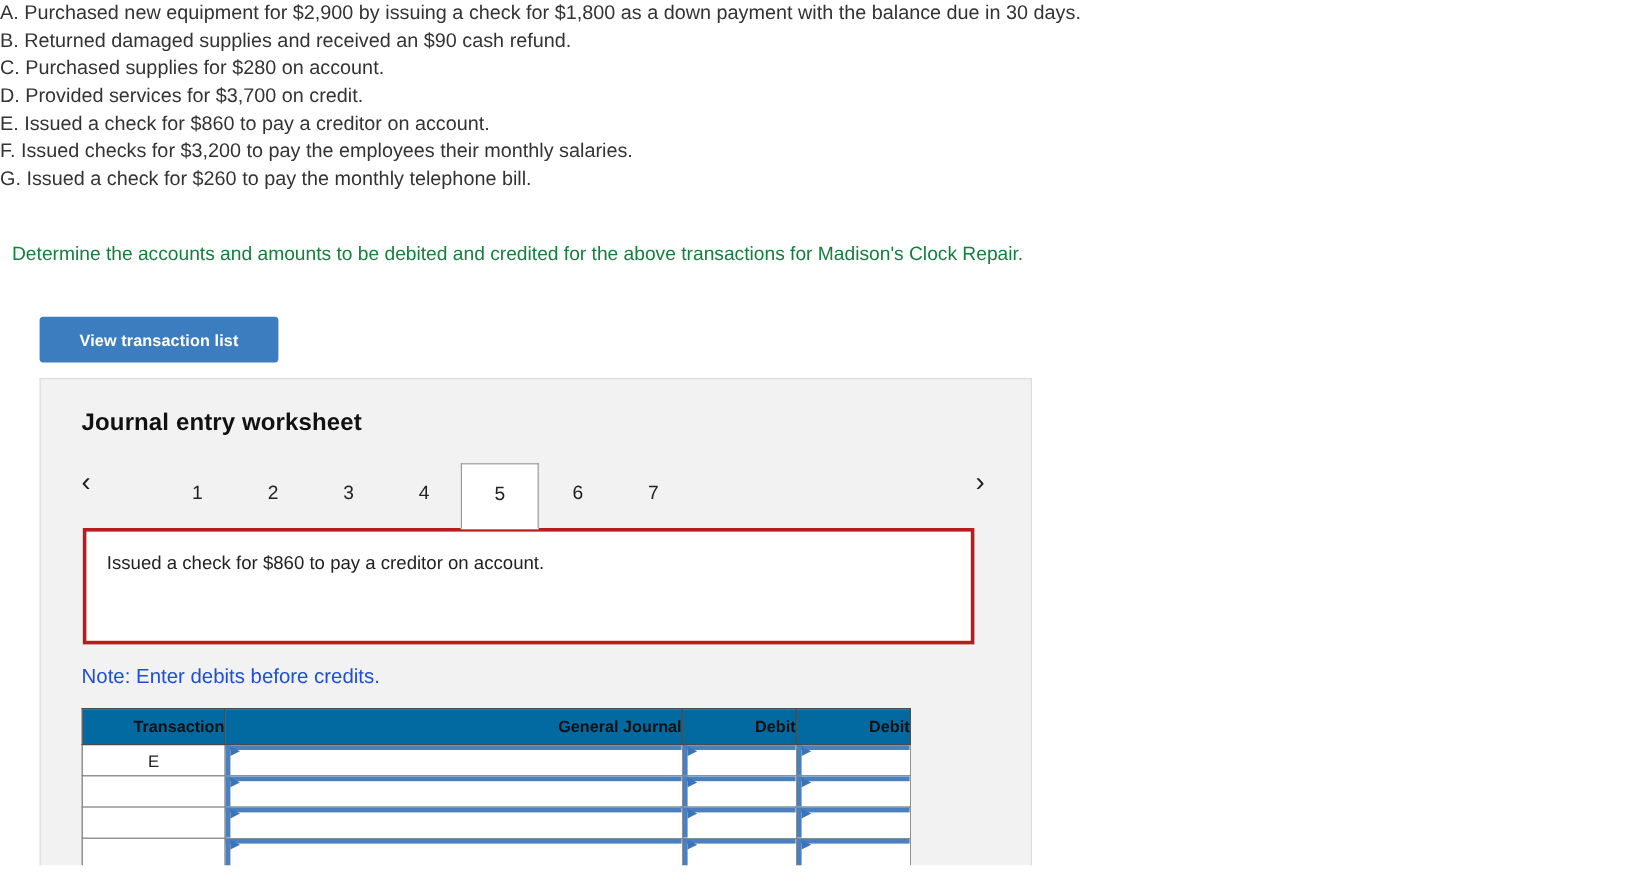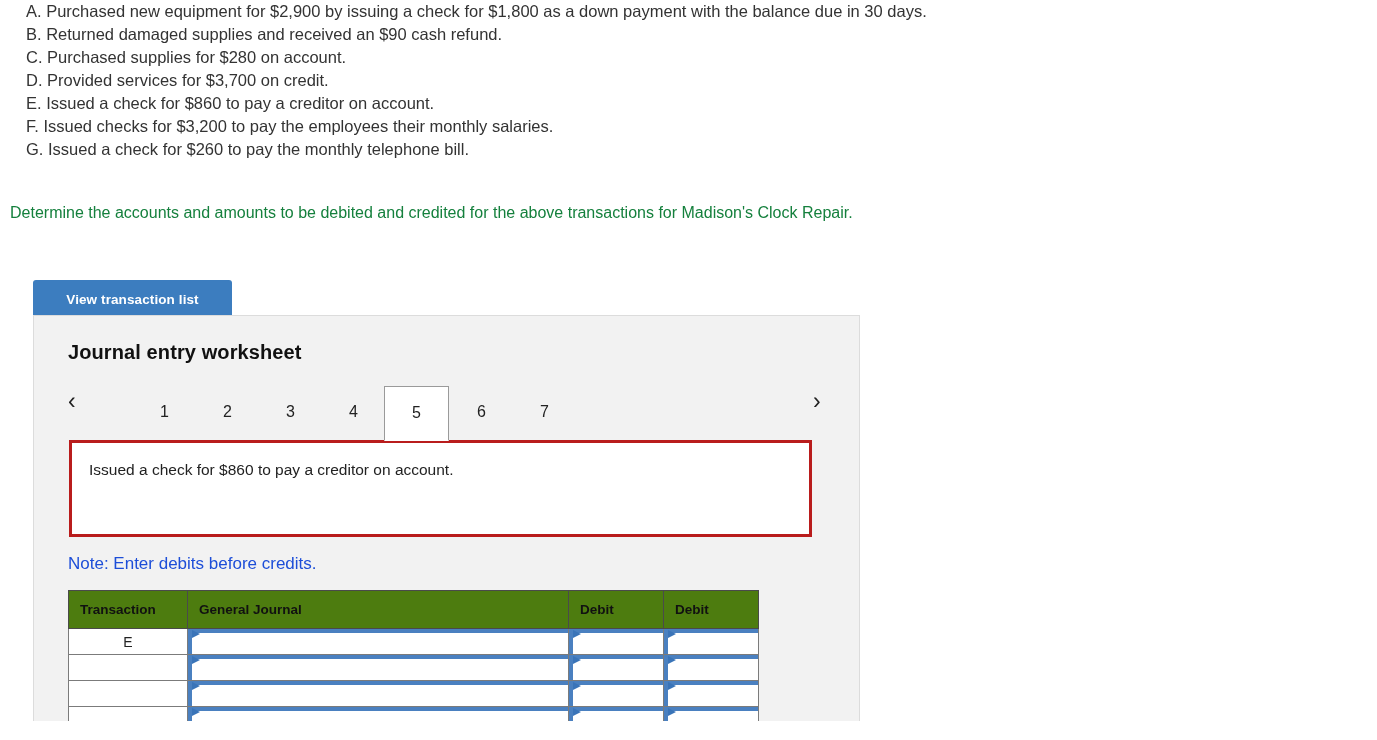--- a/index.html
+++ b/index.html
@@ -21,21 +21,20 @@
   .txn-list {
     position: absolute;
     left: 0px;
     top: 0px;
     width: 1340px;
   }
   .txn-line {
     font-size: 16.5px;
     line-height: 23px;
     color: #333333;
-    padding-left: 26px;
     white-space: nowrap;
   }
 
   
   .prompt {
     position: absolute;
     left: 10px;
     top: 201px;
     font-size: 16px;
     line-height: 23px;
@@ -53,21 +52,20 @@
     background: #3c7dbf;
     border: none;
     border-radius: 3px;
     color: #ffffff;
     font-family: "Liberation Sans", sans-serif;
     font-size: 13.5px;
     font-weight: bold;
     letter-spacing: .1px;
     cursor: pointer;
     padding: 0;
-    margin-top: 16px;
   }
 
   
   .panel {
     position: absolute;
     left: 33px;
     top: 315px;
     width: 827px;
     height: 406px;
     background: #f2f2f2;
@@ -158,28 +156,28 @@
   
   .jtable {
     position: absolute;
     left: 34px;
     top: 274px;
     width: 690px;
     border-collapse: collapse;
     table-layout: fixed;
   }
   .jtable th {
-    background: #4d7c0f;
+    background: #0369a1;
     border: 1px solid #4a4a4a;
     height: 30px;
     font-size: 13.5px;
     font-weight: bold;
     color: #111111;
-    text-align: left;
-    padding: 11px;
+    text-align: right;
+    padding: 0;
   }
   .jtable td {
     border: 1px solid #7b7b7b;
     height: 26px;
     padding: 0;
     background: #ffffff;
     vertical-align: middle;
   }
   .col-txn { width: 119px; }
   .col-gj  { width: 381px; }

